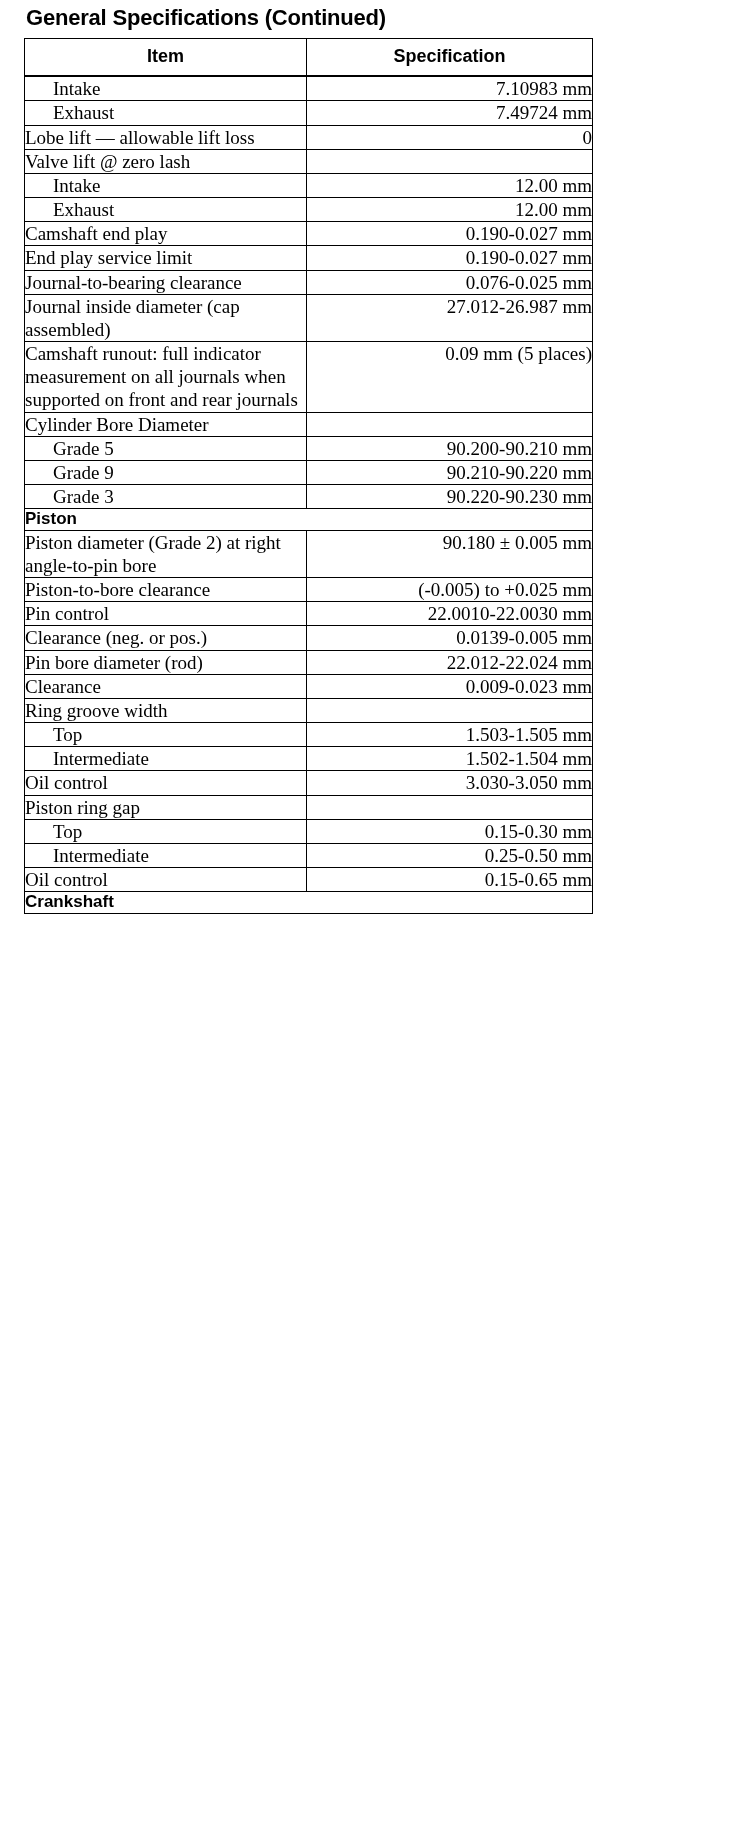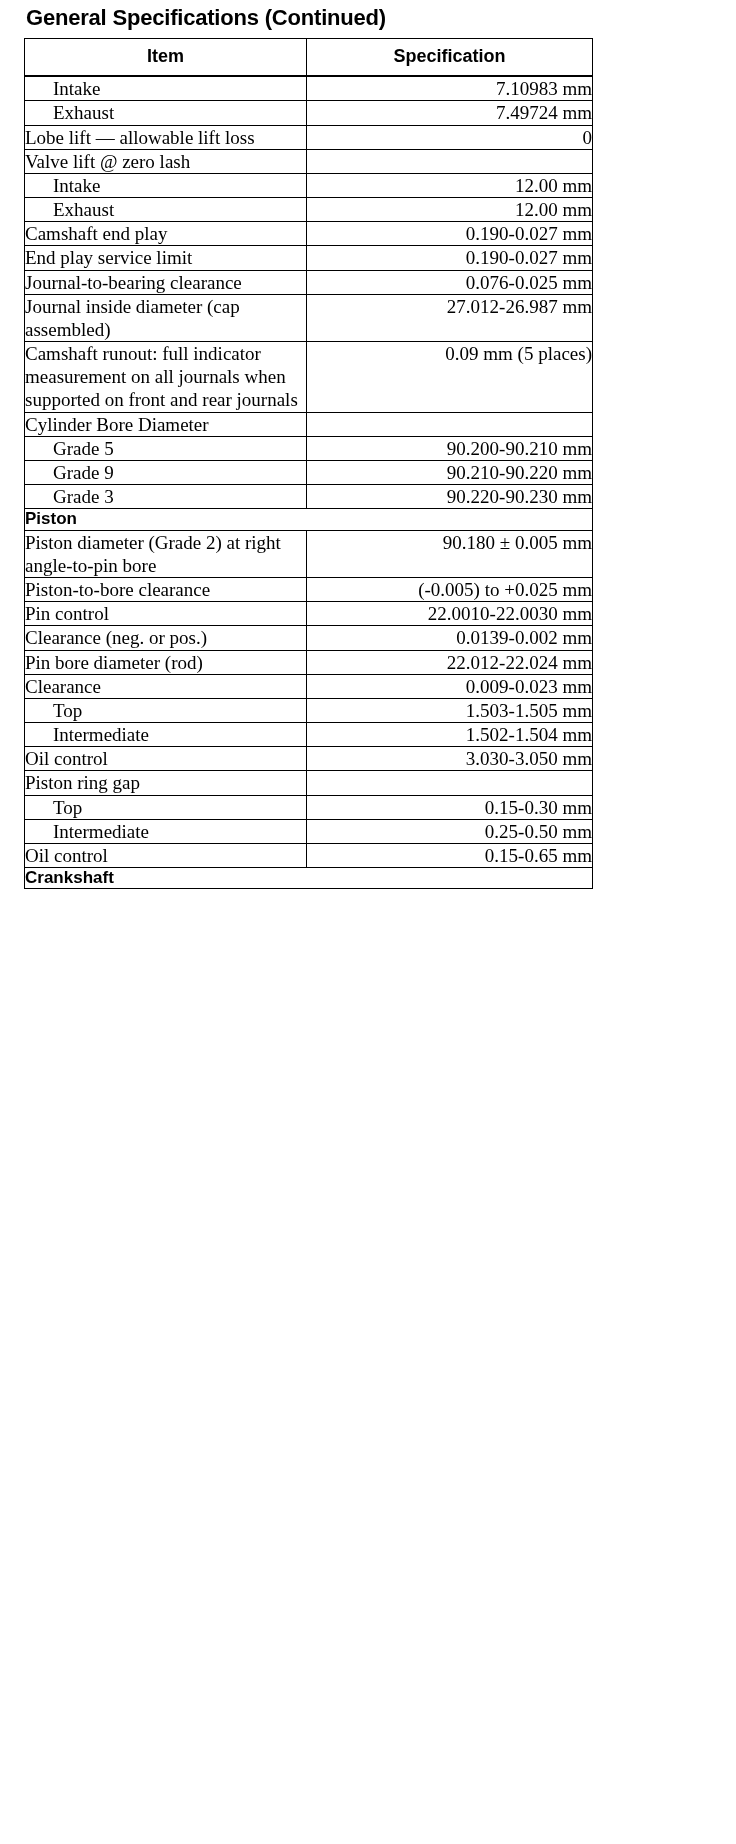--- a/index.html
+++ b/index.html
@@ -161,31 +161,35 @@
         <tr>
           <td class="cell-item">Piston-to-bore clearance</td>
           <td class="cell-val">(-0.005) to +0.025 mm</td>
         </tr>
         <tr>
           <td class="cell-item">Pin control</td>
           <td class="cell-val">22.0010-22.0030 mm</td>
         </tr>
         <tr>
           <td class="cell-item">Clearance (neg. or pos.)</td>
-          <td class="cell-val">0.0139-0.002 mm</td>
+          <td class="cell-val">0.0139-0.005 mm</td>
         </tr>
         <tr>
           <td class="cell-item">Pin bore diameter (rod)</td>
           <td class="cell-val">22.012-22.024 mm</td>
         </tr>
         <tr>
           <td class="cell-item">Clearance</td>
           <td class="cell-val">0.009-0.023 mm</td>
         </tr>
         <tr>
+          <td class="cell-item">Ring groove width</td>
+          <td class="cell-val">&nbsp;</td>
+        </tr>
+        <tr>
           <td class="cell-item indent">Top</td>
           <td class="cell-val">1.503-1.505 mm</td>
         </tr>
         <tr>
           <td class="cell-item indent">Intermediate</td>
           <td class="cell-val">1.502-1.504 mm</td>
         </tr>
         <tr>
           <td class="cell-item">Oil control</td>
           <td class="cell-val">3.030-3.050 mm</td>

